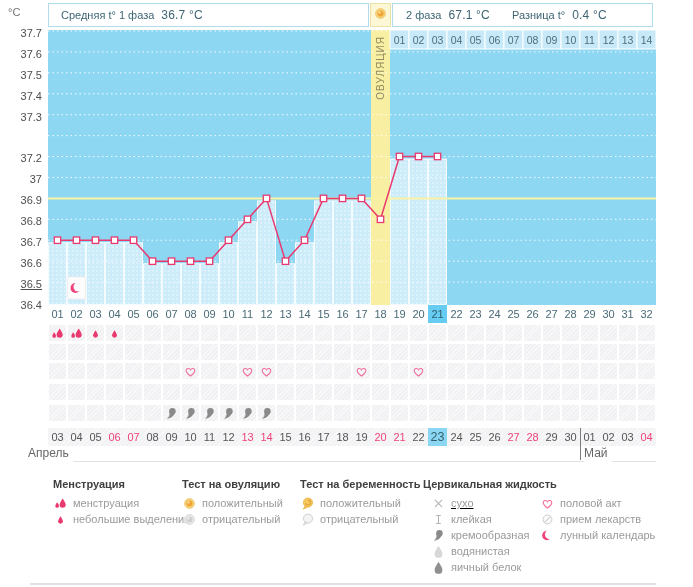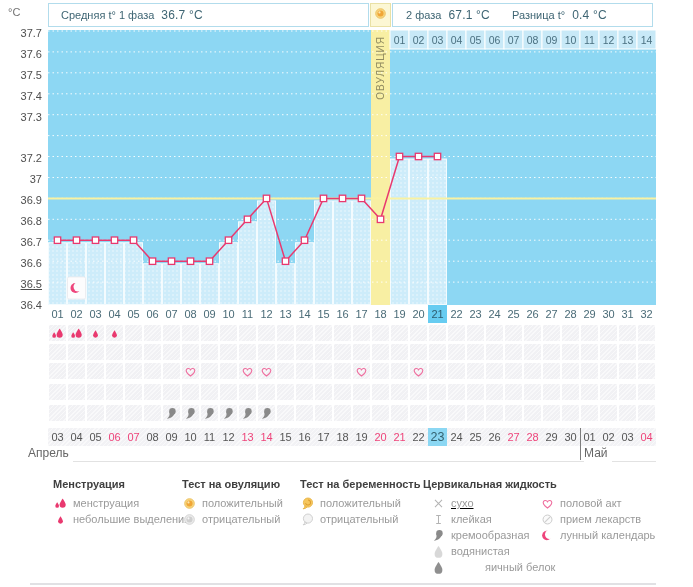--- a/index.html
+++ b/index.html
@@ -582,21 +582,21 @@
           <span class="li-label">кремообразная</span>
         </div>
         <div class="legend-item" style="padding-left: 8px;">
           <span class="li-icon">
             <svg width="13" height="13" viewBox="0 0 14 14">
               <path d="M7 1.2C7 1.2 2.8 6.8 2.8 9.6a4.2 4.2 0 0 0 8.4 0C11.2 6.8 7 1.2 7 1.2Z" fill="#d8d8d8"></path>
             </svg>
           </span>
           <span class="li-label">водянистая</span>
         </div>
-        <div class="legend-item" style="padding-left: 8px; gap: 34px;">
+        <div class="legend-item" style="padding-left: 8px;">
           <span class="li-icon">
             <svg width="13" height="13" viewBox="0 0 14 14">
               <path d="M7 1.2C7 1.2 2.8 6.8 2.8 9.6a4.2 4.2 0 0 0 8.4 0C11.2 6.8 7 1.2 7 1.2Z" fill="#8f8f8f"></path>
             </svg>
           </span>
           <span class="li-label">яичный белок</span>
         </div>
       </div>
       <div class="legend-col" style="left: 540px;">
         <div class="legend-header"></div>

